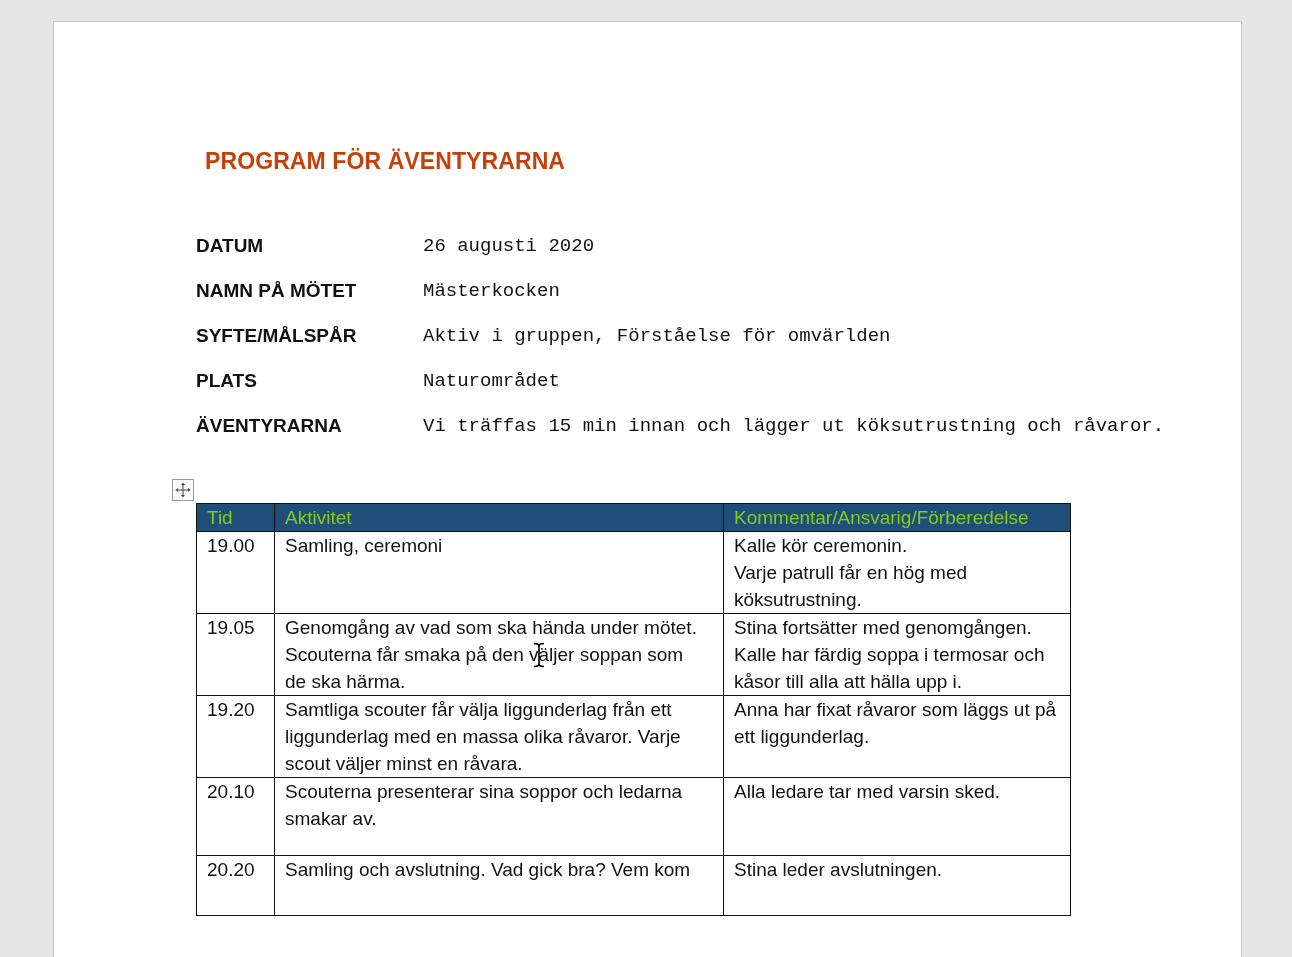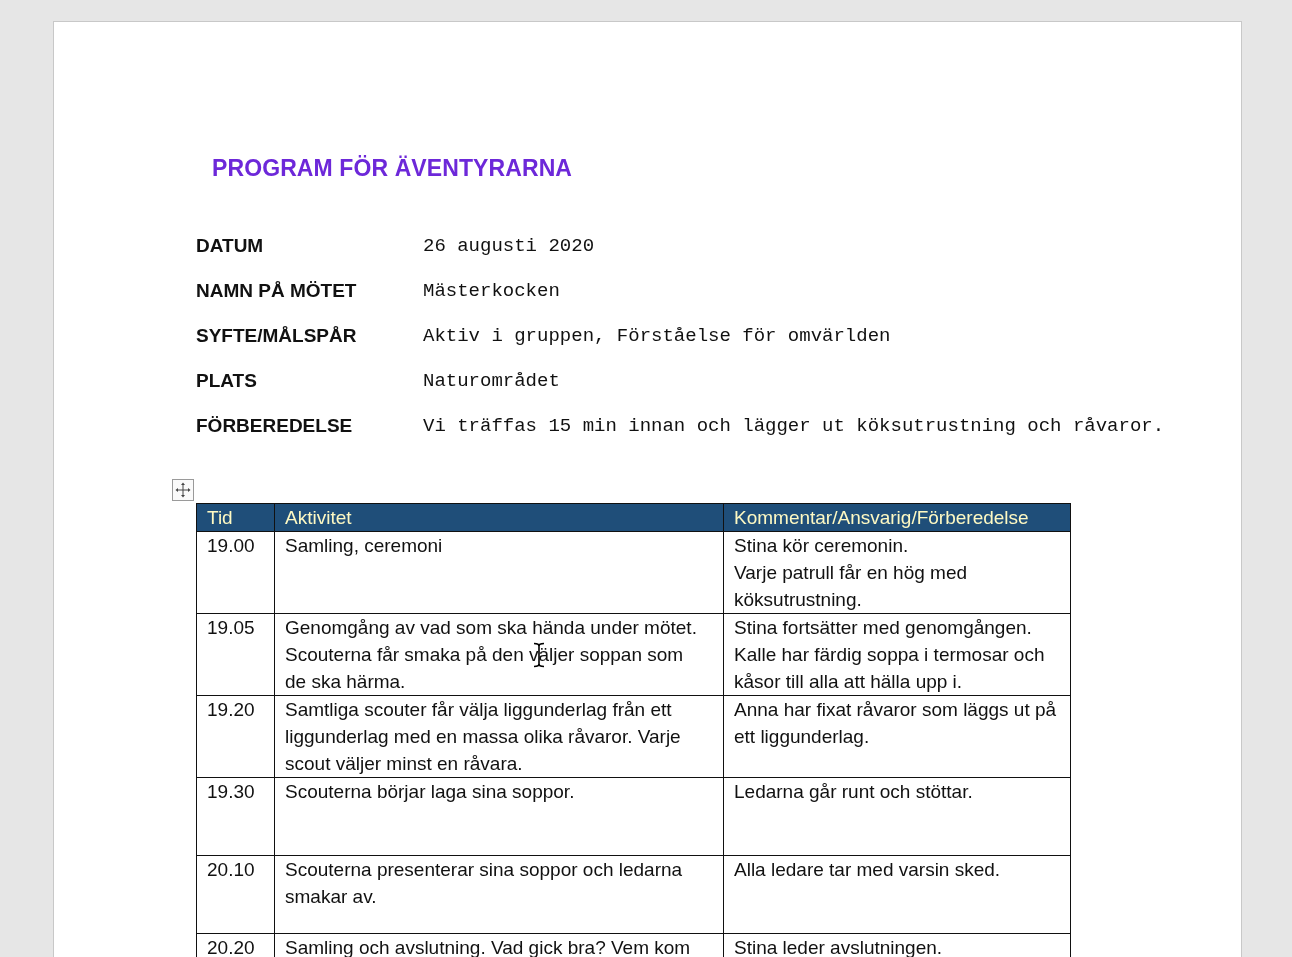--- a/index.html
+++ b/index.html
@@ -11,22 +11,22 @@
   }
   .page {
     position: absolute; left: 53px; top: 21px;
     width: 1189px; height: 960px;
     background: #ffffff;
     border: 1px solid #c8c8c8;
     box-sizing: border-box;
   }
   .title {
     position: absolute; left: 142px; top: 117px;
-    font-size: 23px; font-weight: bold; color: #6d28d9;
-    letter-spacing: 0.1px; margin: 16px;
+    font-size: 23px; font-weight: bold; color: #c2410c;
+    letter-spacing: 0.1px; margin: 9px;
   }
   .meta-row { position: absolute; left: 142px; font-size: 19px; color: #111; }
   .meta-label { position: absolute; left: 0; font-weight: bold; white-space: nowrap; }
   .meta-value { position: absolute; left: 227px; white-space: nowrap; font-family: Liberation Mono, monospace; }
   .move-handle {
     position: absolute; left: 118px; top: 457px;
     width: 22px; height: 22px;
     border: 1px solid #9a9a9a; background: #fafafa;
     box-sizing: border-box;
     display: flex; align-items: center; justify-content: center;
@@ -38,21 +38,21 @@
     font-size: 19px; color: #111;
   }
   table.program th, table.program td {
     border: 1px solid #111;
     padding: 0 10px;
     vertical-align: top;
     text-align: left;
     line-height: 27px;
   }
   table.program th {
-    background: #1f4e79; color: #fef9c3; font-weight: normal;
+    background: #1f4e79; color: #84cc16; font-weight: normal;
     height: 27px; padding-top: 0; padding-bottom: 0;
   }
   .col-tid { width: 78px; }
   .col-akt { width: 449px; }
   .col-kom { width: 347px; }
   .cell-lines span { display: block; }
   .ibeam {
     position: absolute; left: 478px; top: 620px;
     width: 14px; height: 26px;
   }
@@ -73,21 +73,21 @@
   </div>
   <div class="meta-row" style="top:303px">
     <span class="meta-label">SYFTE/MÅLSPÅR</span>
     <span class="meta-value">Aktiv i gruppen, Förståelse för omvärlden</span>
   </div>
   <div class="meta-row" style="top:348px">
     <span class="meta-label">PLATS</span>
     <span class="meta-value">Naturområdet</span>
   </div>
   <div class="meta-row" style="top:393px">
-    <span class="meta-label">FÖRBEREDELSE</span>
+    <span class="meta-label">ÄVENTYRARNA</span>
     <span class="meta-value">Vi träffas 15 min innan och lägger ut köksutrustning och råvaror.</span>
   </div>
 
   <div class="move-handle">
     <svg width="16" height="16" viewBox="0 0 16 16">
       <g stroke="#444" stroke-width="1" fill="#444">
         <line x1="8" y1="2" x2="8" y2="14"></line>
         <line x1="2" y1="8" x2="14" y2="8"></line>
         <polygon points="8,0.5 6,3 10,3" stroke="none"></polygon>
         <polygon points="8,15.5 6,13 10,13" stroke="none"></polygon>
@@ -110,21 +110,21 @@
         <th>Kommentar/Ansvarig/Förberedelse</th>
       </tr>
     </thead>
     <tbody id="program-body">
         <tr style="height: 81px;">
           <td>19.00</td>
           <td class="cell-lines">
             <span>Samling, ceremoni</span>
           </td>
           <td class="cell-lines">
-            <span>Stina kör ceremonin.</span>
+            <span>Kalle kör ceremonin.</span>
             <span>Varje patrull får en hög med</span>
             <span>köksutrustning.</span>
           </td>
         </tr>
         <tr style="height: 82px;">
           <td>19.05</td>
           <td class="cell-lines">
             <span>Genomgång av vad som ska hända under mötet.</span>
             <span>Scouterna får smaka på den väljer soppan som</span>
             <span>de ska härma.</span>
@@ -138,29 +138,20 @@
         <tr style="height: 82px; margin-top: 40px;">
           <td>19.20</td>
           <td class="cell-lines">
             <span>Samtliga scouter får välja liggunderlag från ett</span>
             <span>liggunderlag med en massa olika råvaror. Varje</span>
             <span>scout väljer minst en råvara.</span>
           </td>
           <td class="cell-lines">
             <span>Anna har fixat råvaror som läggs ut på</span>
             <span>ett liggunderlag.</span>
-          </td>
-        </tr>
-        <tr style="height: 78px;">
-          <td>19.30</td>
-          <td class="cell-lines">
-            <span>Scouterna börjar laga sina soppor.</span>
-          </td>
-          <td class="cell-lines">
-            <span>Ledarna går runt och stöttar.</span>
           </td>
         </tr>
         <tr style="height: 78px;">
           <td>20.10</td>
           <td class="cell-lines">
             <span>Scouterna presenterar sina soppor och ledarna</span>
             <span>smakar av.</span>
           </td>
           <td class="cell-lines">
             <span>Alla ledare tar med varsin sked.</span>

